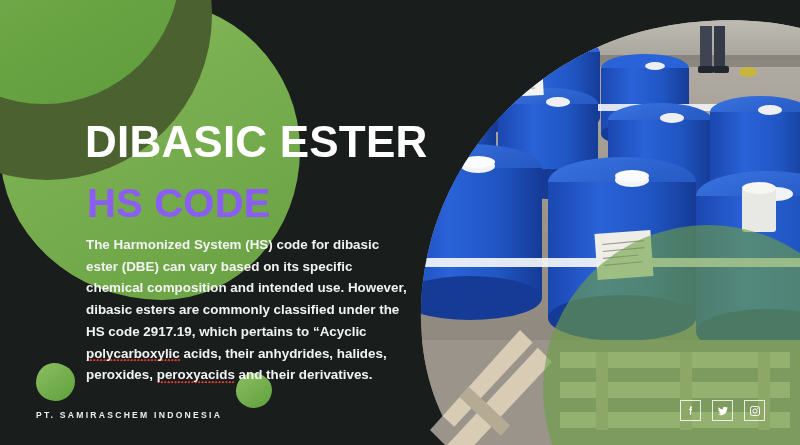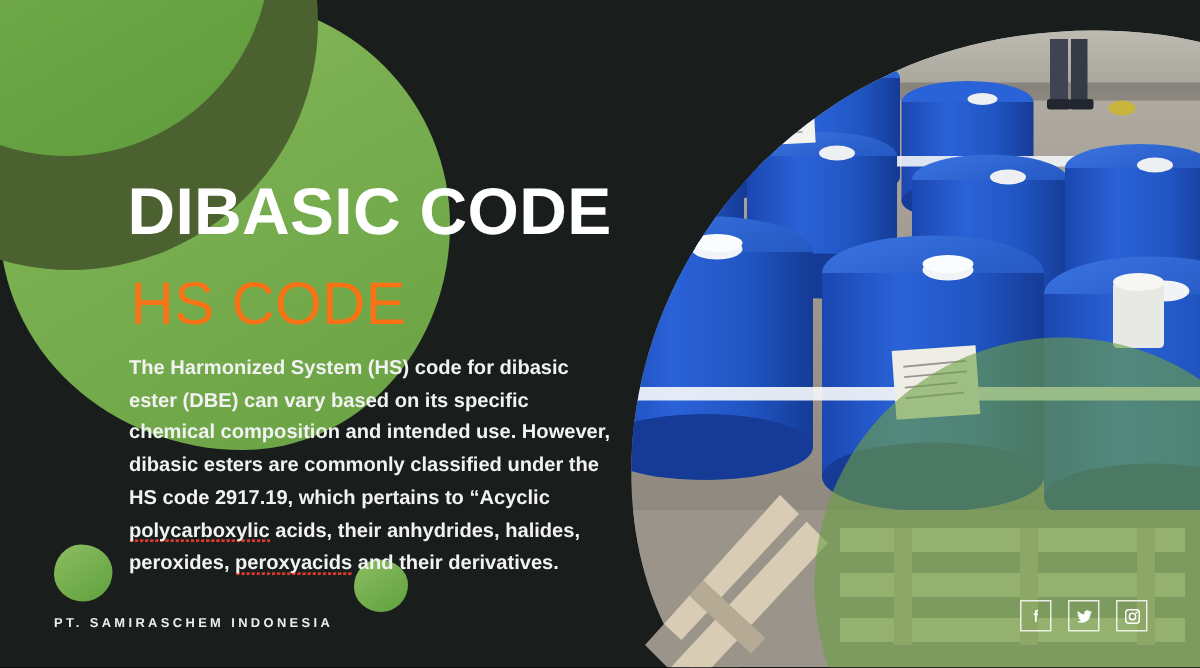--- a/index.html
+++ b/index.html
@@ -53,23 +53,23 @@
   .title{
     position:absolute;left:85px;top:120px;
     color:#FFFFFF;
     font-size:44px;line-height:1;
     font-weight:600;
     letter-spacing:.2px;
     white-space:nowrap;
   }
   .subtitle{
     position:absolute;left:87px;top:183px;
-    color:#f97316;
+    color:#8b5cf6;
     font-size:40px;line-height:1;
-    font-weight:400;
+    font-weight:700;
     letter-spacing:.2px;
     white-space:nowrap;
   }
   .body-copy{
     position:absolute;left:86px;top:234px;
     width:325px;
     color:#F2F2F2;
     font-size:13.4px;
     line-height:1.62;
     font-weight:600;
@@ -291,21 +291,21 @@
 
   <div class="circle c-olive"></div>
   <div class="circle c-bright"></div>
 
   <div class="circle c-ghost"></div>
   <div class="c-solid"></div>
 
   <div class="blob blob-a"></div>
   <div class="blob blob-b"></div>
 
-  <div class="title">DIBASIC CODE</div>
+  <div class="title">DIBASIC ESTER</div>
   <div class="subtitle">HS CODE</div>
 
   <div class="body-copy"><span>The Harmonized System (HS) code for dibasic ester (DBE) can vary based on its specific chemical composition and intended use. However, dibasic esters are commonly classified under the HS code 2917.19, which pertains to “Acyclic </span><span class="sp">polycarboxylic</span><span> acids, their anhydrides, halides, peroxides, </span><span class="sp">peroxyacids</span><span> and their derivatives.</span></div>
 
   <div class="footer-brand">PT. SAMIRASCHEM INDONESIA</div>
 
   <div class="social">
     <a class="soc" href="#">
       <svg width="11" height="11" viewBox="0 0 24 24" fill="#fff" aria-hidden="true">
         <path d="M15.5 8.3h-2.1V6.9c0-.6.4-.8.7-.8h1.3V3.4h-1.9c-2.2 0-2.7 1.6-2.7 2.7v2.2H9.2v2.8h1.6V21h2.6v-9.9h1.8l.3-2.8z"></path>

